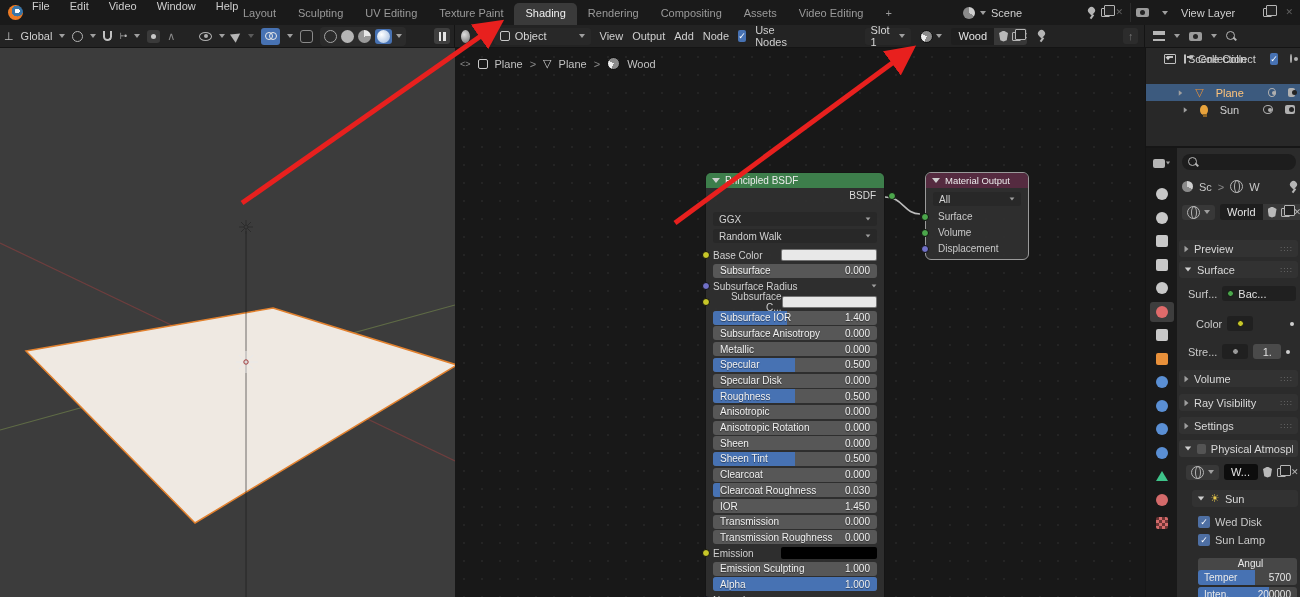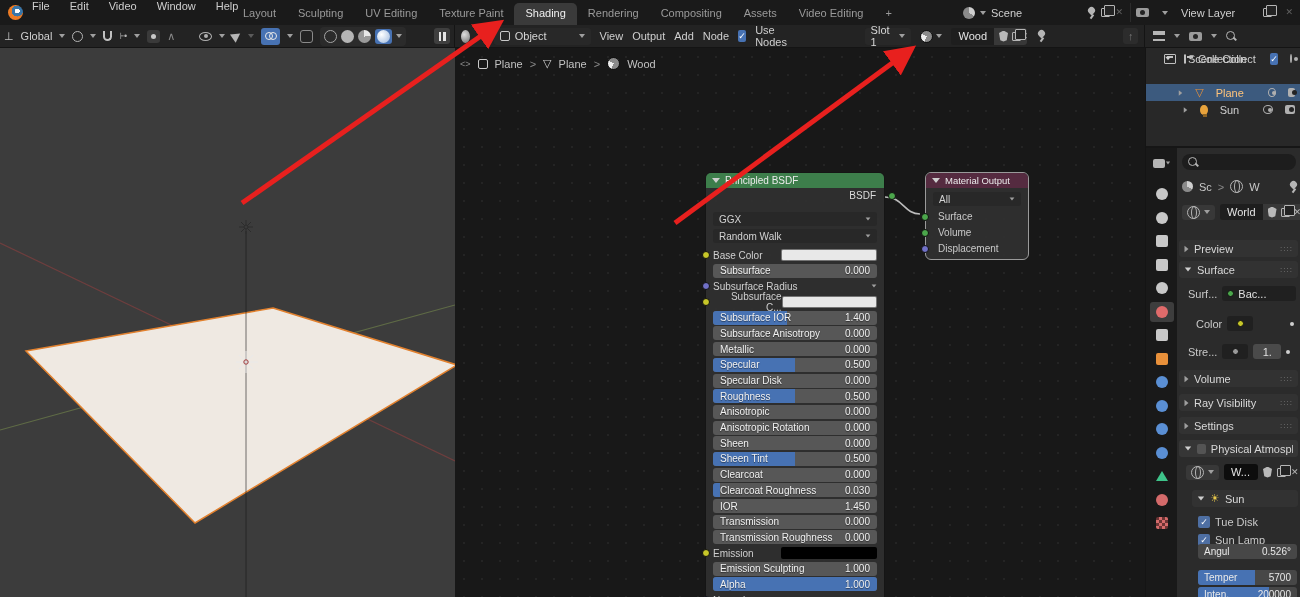--- a/index.html
+++ b/index.html
@@ -636,28 +636,28 @@
         <span class="i-x">✕</span>
       </div>
 
       <div class="panel-hdr" style="top:342px;left:46px;width:106px">
         <span class="disc-d" style="transform:scale(.8)"></span>
         <span style="color:#e8c84a">☀</span>
         <span>Sun</span>
       </div>
       <div class="p-abs" style="left:52px;top:368px">
         <span class="cbx dimmed">✓</span>
-        <span>Tue Disk</span>
+        <span>Wed Disk</span>
       </div>
       <div class="p-abs" style="left:52px;top:386px">
         <span class="cbx dimmed">✓</span>
         <span>Sun Lamp</span>
       </div>
       <div id="sun-sliders">
-          <div class="pslider" style="top: 396px;">
+          <div class="pslider" style="top: 410px; flex-direction: column;">
             <span class="fill" style="width: 0%;"></span>
             <span class="lbl">Angul</span>
             <span class="val">0.526°</span>
           </div>
           <div class="pslider" style="top: 422px;">
             <span class="fill" style="width: 58%;"></span>
             <span class="lbl">Temper</span>
             <span class="val">5700</span>
           </div>
           <div class="pslider" style="top: 439px;">

